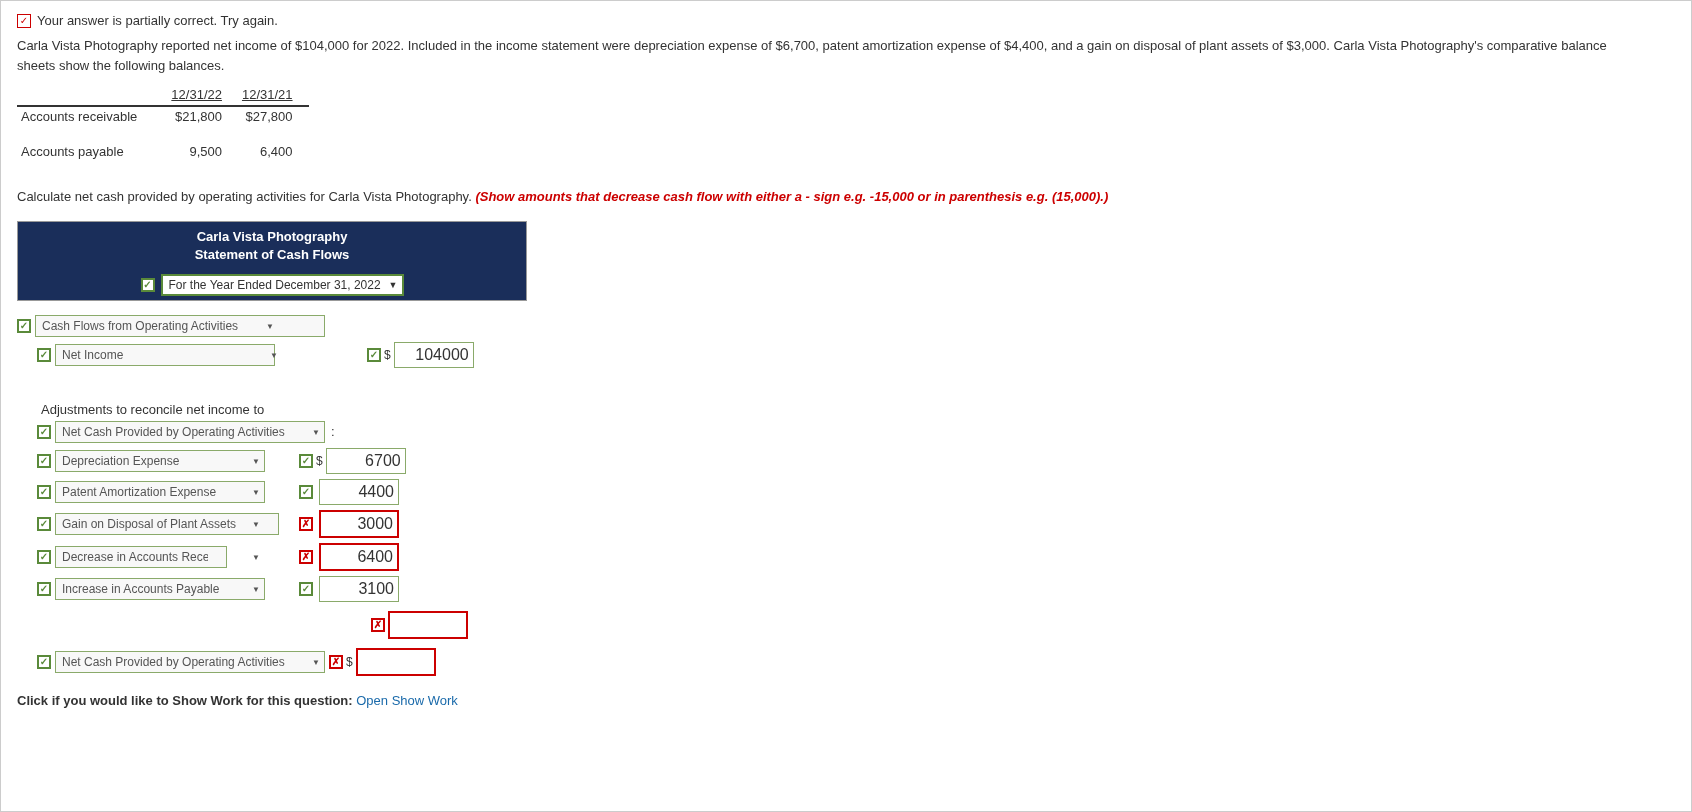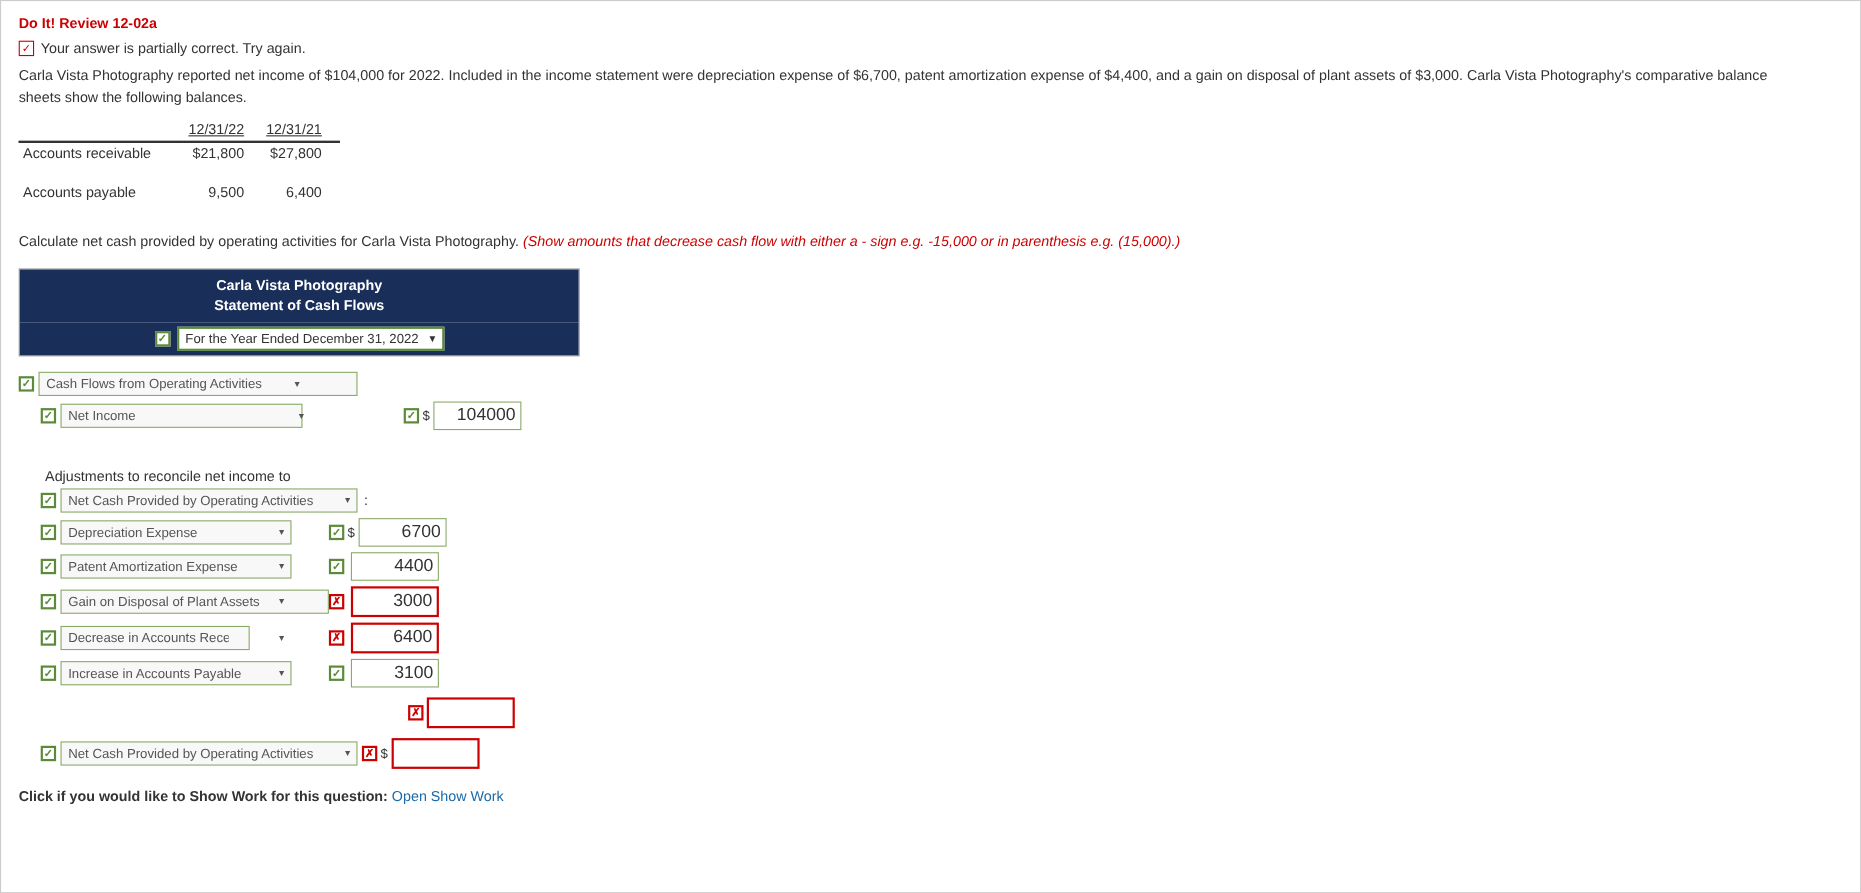--- a/index.html
+++ b/index.html
@@ -67,21 +67,21 @@
       border-bottom: 2px solid #333;
     }
     .calculate-text {
       font-size: 13px;
       margin-bottom: 14px;
       line-height: 1.5;
     }
     .calculate-text .red-italic {
       color: #c00;
       font-style: italic;
-      font-weight: normal;
+      font-weight: bold;
     }
 
     
     .statement-box {
       border: 1px solid #999;
       width: 510px;
       margin-bottom: 14px;
     }
     .statement-header {
       background: #1a2e5a;
@@ -236,21 +236,20 @@
     .balance-table-header-row th {
       padding-bottom: 3px;
       text-decoration: underline;
     }
   </style>
 </head>
 <body>
 
 <div class="page-container">
 
-  <div class="title">Do It! Review 12-02a</div>
 
   <div class="partial-correct-row">
     <div class="check-icon-red">✓</div>
     <span>Your answer is partially correct.  Try again.</span>
   </div>
 
   <p class="problem-text">Carla Vista Photography reported net income of $104,000 for 2022. Included in the income statement were depreciation expense of $6,700, patent amortization expense of $4,400, and a gain on disposal of plant assets of $3,000. Carla Vista Photography's comparative balance sheets show the following balances.</p>
 
   <table class="balance-table">
     <thead>
@@ -356,21 +355,21 @@
       <div style="margin-left:30px; display:flex; align-items:center; gap:3px;">
         <div class="checkbox-green">✓</div>
         <span class="dollar-sign"></span>
         <input type="text" class="amount-input green-border" value="4400" style="">
       </div>
     </div>
 
     <div class="row-with-input" style="margin-left:20px;">
       <div class="checkbox-green">✓</div>
       <div class="select-wrapper" style="width:210px;">
-        <select class="dropdown-select" style="width:244px;">
+        <select class="dropdown-select" style="width:224px;">
           <option>Gain on Disposal of Plant Assets</option>
         </select>
       </div>
       <div style="margin-left:30px; display:flex; align-items:center; gap:3px;">
         <div class="checkbox-red">✗</div>
         <span class="dollar-sign"></span>
         <input type="text" class="amount-input red-border" value="3000" style="">
       </div>
     </div>
 

